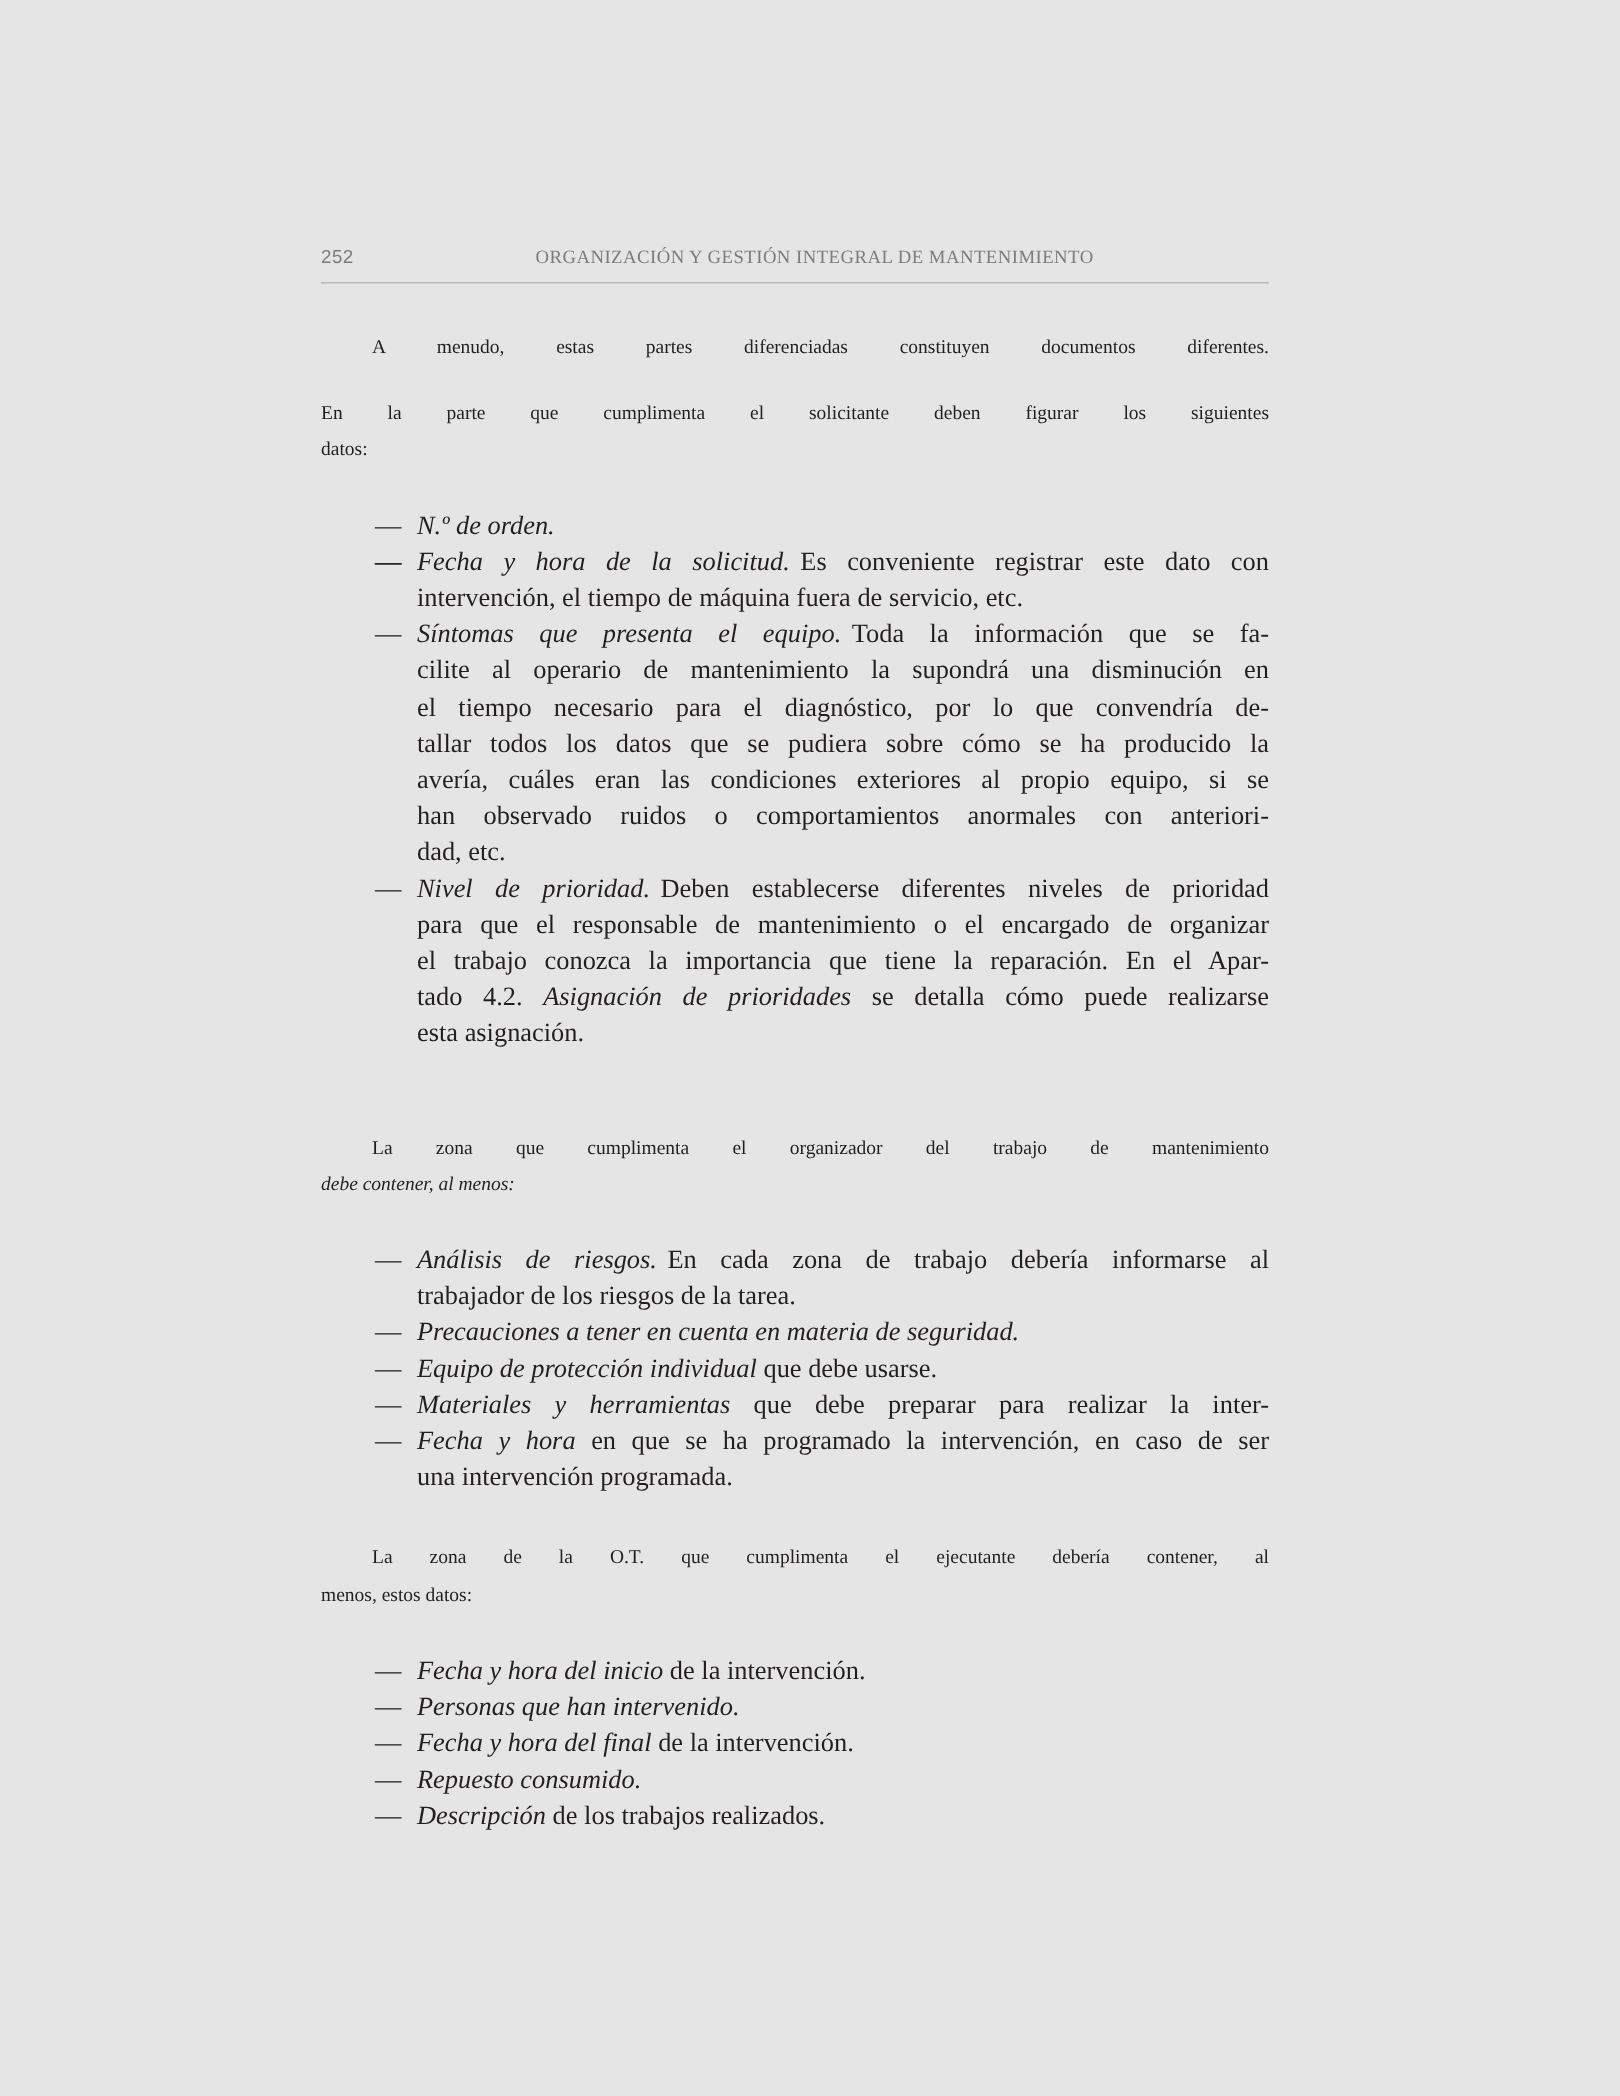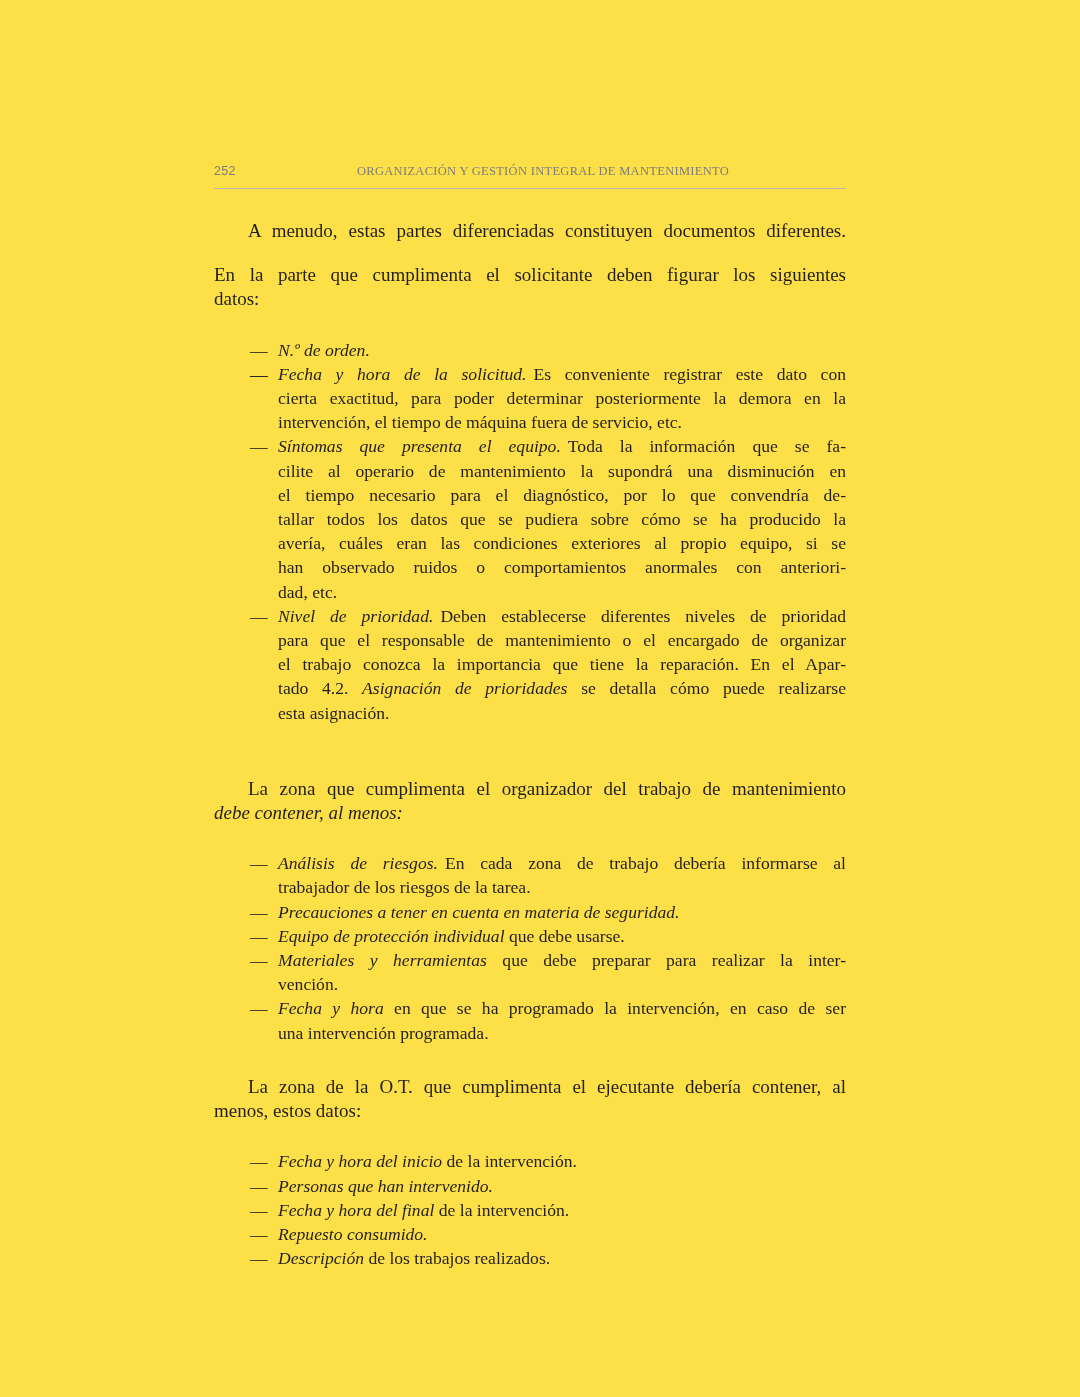--- a/index.html
+++ b/index.html
@@ -4,21 +4,21 @@
 <style>
   html, body {
     margin: 0;
     padding: 0;
     background: #ffffff;
   }
   .page {
     position: relative;
     width: 1080px;
     height: 1397px;
-    background: #fde047;
+    background: #e5e5e5;
     margin: 0 auto;
     overflow: hidden;
     font-family: "Liberation Serif", "DejaVu Serif", serif;
     color: #231f20;
   }
   .content {
     position: absolute;
     left: 214px;
     top: 162px;
     width: 632px;
@@ -47,21 +47,21 @@
   }
   .rule {
     width: 632px;
     height: 1px;
     background: #b9b9bc;
     margin-top: 4px;
   }
 
   
   .para {
-    font-size: 19px;
+    font-size: 13px;
     line-height: 24.2px;
     text-align: justify;
     text-justify: inter-word;
     margin: 0;
     hyphens: none;
   }
   .gap-lg { height: 30px; }
   .gap-md { height: 26px; }
 
   
@@ -132,21 +132,20 @@
       </li>
 
       <li class="ditem">
         <span class="dash">—</span>
       </li>
 
       <li class="ditem">
         <span class="dash">—</span>
         <span class="body">
           <span class="line just"><span class="it">Fecha y hora de la solicitud.</span><span class="lead-gap"></span><span>Es conveniente registrar este dato con</span></span>
-          <span class="line just">cierta exactitud, para poder determinar posteriormente la demora en la</span>
           <span class="line">intervención, el tiempo de máquina fuera de servicio, etc.</span>
         </span>
       </li>
 
       <li class="ditem">
         <span class="dash">—</span>
         <span class="body">
           <span class="line just"><span class="it">Síntomas que presenta el equipo.</span><span class="lead-gap"></span><span>Toda la información que se fa-</span></span>
           <span class="line just">cilite al operario de mantenimiento la supondrá una disminución en</span>
           <span class="line just">el tiempo necesario para el diagnóstico, por lo que convendría de-</span>
@@ -200,21 +199,20 @@
         <span class="dash">—</span>
         <span class="body">
           <span class="it">Equipo de protección individual</span><span> que debe usarse.</span>
         </span>
       </li>
 
       <li class="ditem">
         <span class="dash">—</span>
         <span class="body">
           <span class="line just"><span class="it">Materiales y herramientas</span><span> que debe preparar para realizar la inter-</span></span>
-          <span class="line">vención.</span>
         </span>
       </li>
 
       <li class="ditem">
         <span class="dash">—</span>
         <span class="body">
           <span class="line just"><span class="it">Fecha y hora</span><span> en que se ha programado la intervención, en caso de ser</span></span>
           <span class="line">una intervención programada.</span>
         </span>
       </li>

